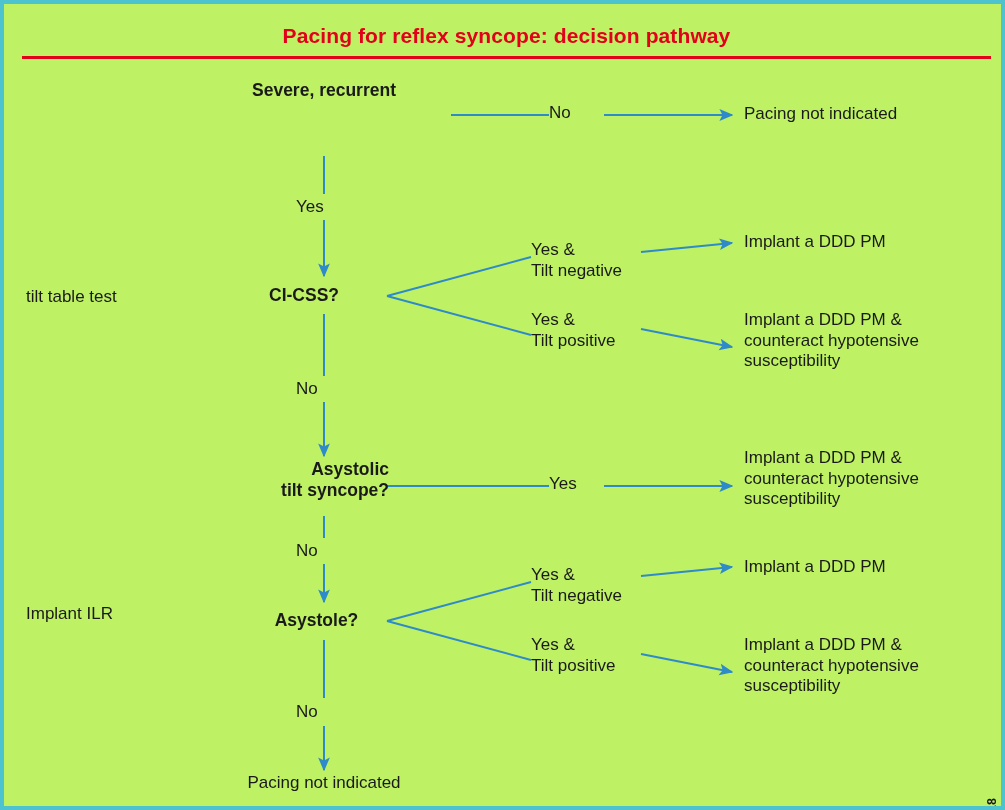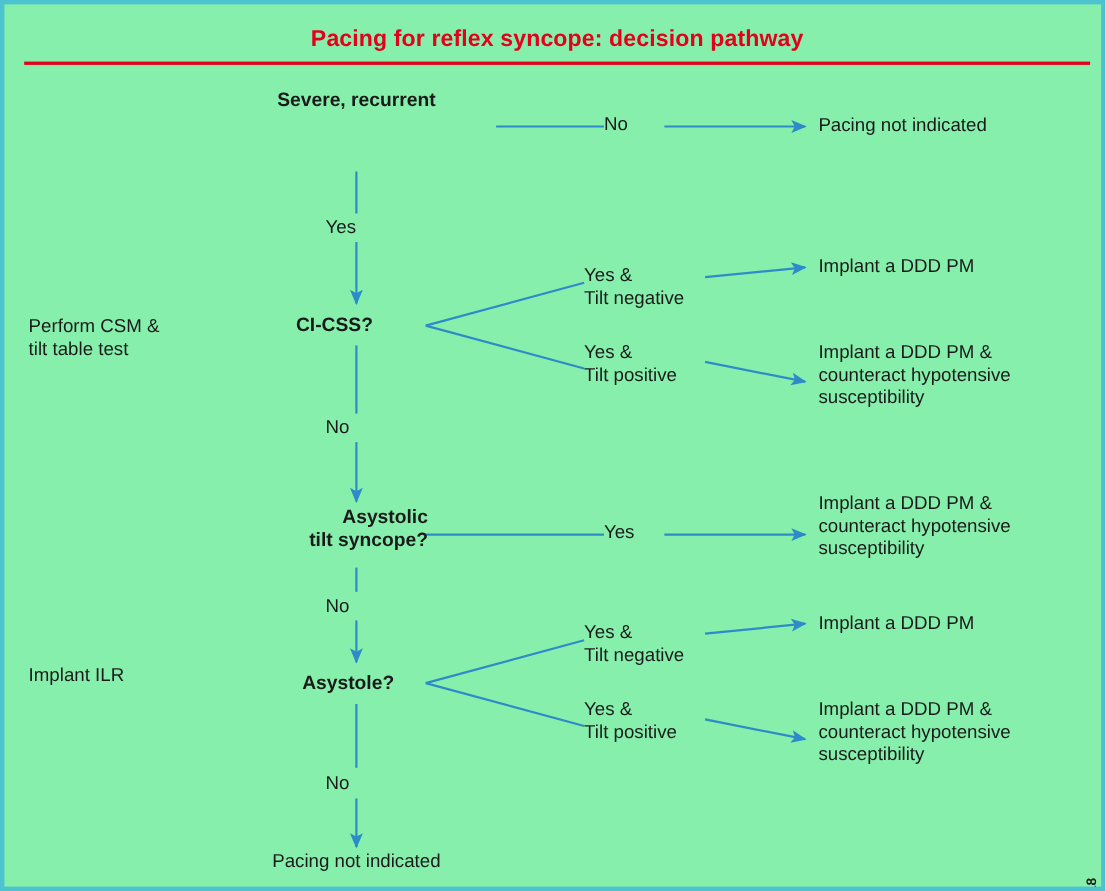--- a/index.html
+++ b/index.html
@@ -7,21 +7,21 @@
     padding: 0;
     background: #ffffff;
   }
   body {
     font-family: "Liberation Sans", sans-serif;
   }
   #page {
     position: relative;
     width: 1005px;
     height: 810px;
-    background: #86efac;
+    background: #bef264;
     box-sizing: border-box;
     border: 4px solid #4cc3ce;
     overflow: hidden;
   }
   #canvas {
     position: absolute;
     left: 0; top: 0;
     width: 1005px;
     height: 810px;
   }
@@ -126,21 +126,20 @@
       <line x1="383" y1="617" x2="527" y2="656"></line>
       <line x1="637" y1="650" x2="728" y2="668" marker-end="url(#ah)"></line>
 
       <line x1="320" y1="636" x2="320" y2="694"></line>
       <line x1="320" y1="722" x2="320" y2="766" marker-end="url(#ah)"></line>
     </g>
   </svg>
 
 
   <div class="node stage-label" style="left:22px; top:283px; width:190px;">
-    <div>Perform CSM &amp;</div>
     <div>tilt table test</div>
   </div>
 
   <div class="node stage-label" style="left:22px; top:600px; width:190px;">Implant ILR</div>
 
   <div class="node decision" style="left:180px; top:76px; width:280px;">
     <div>Severe, recurrent</div>
   </div>
 
   <div class="node decision" style="left:220px; top:281px; width:160px;">CI-CSS?</div>

